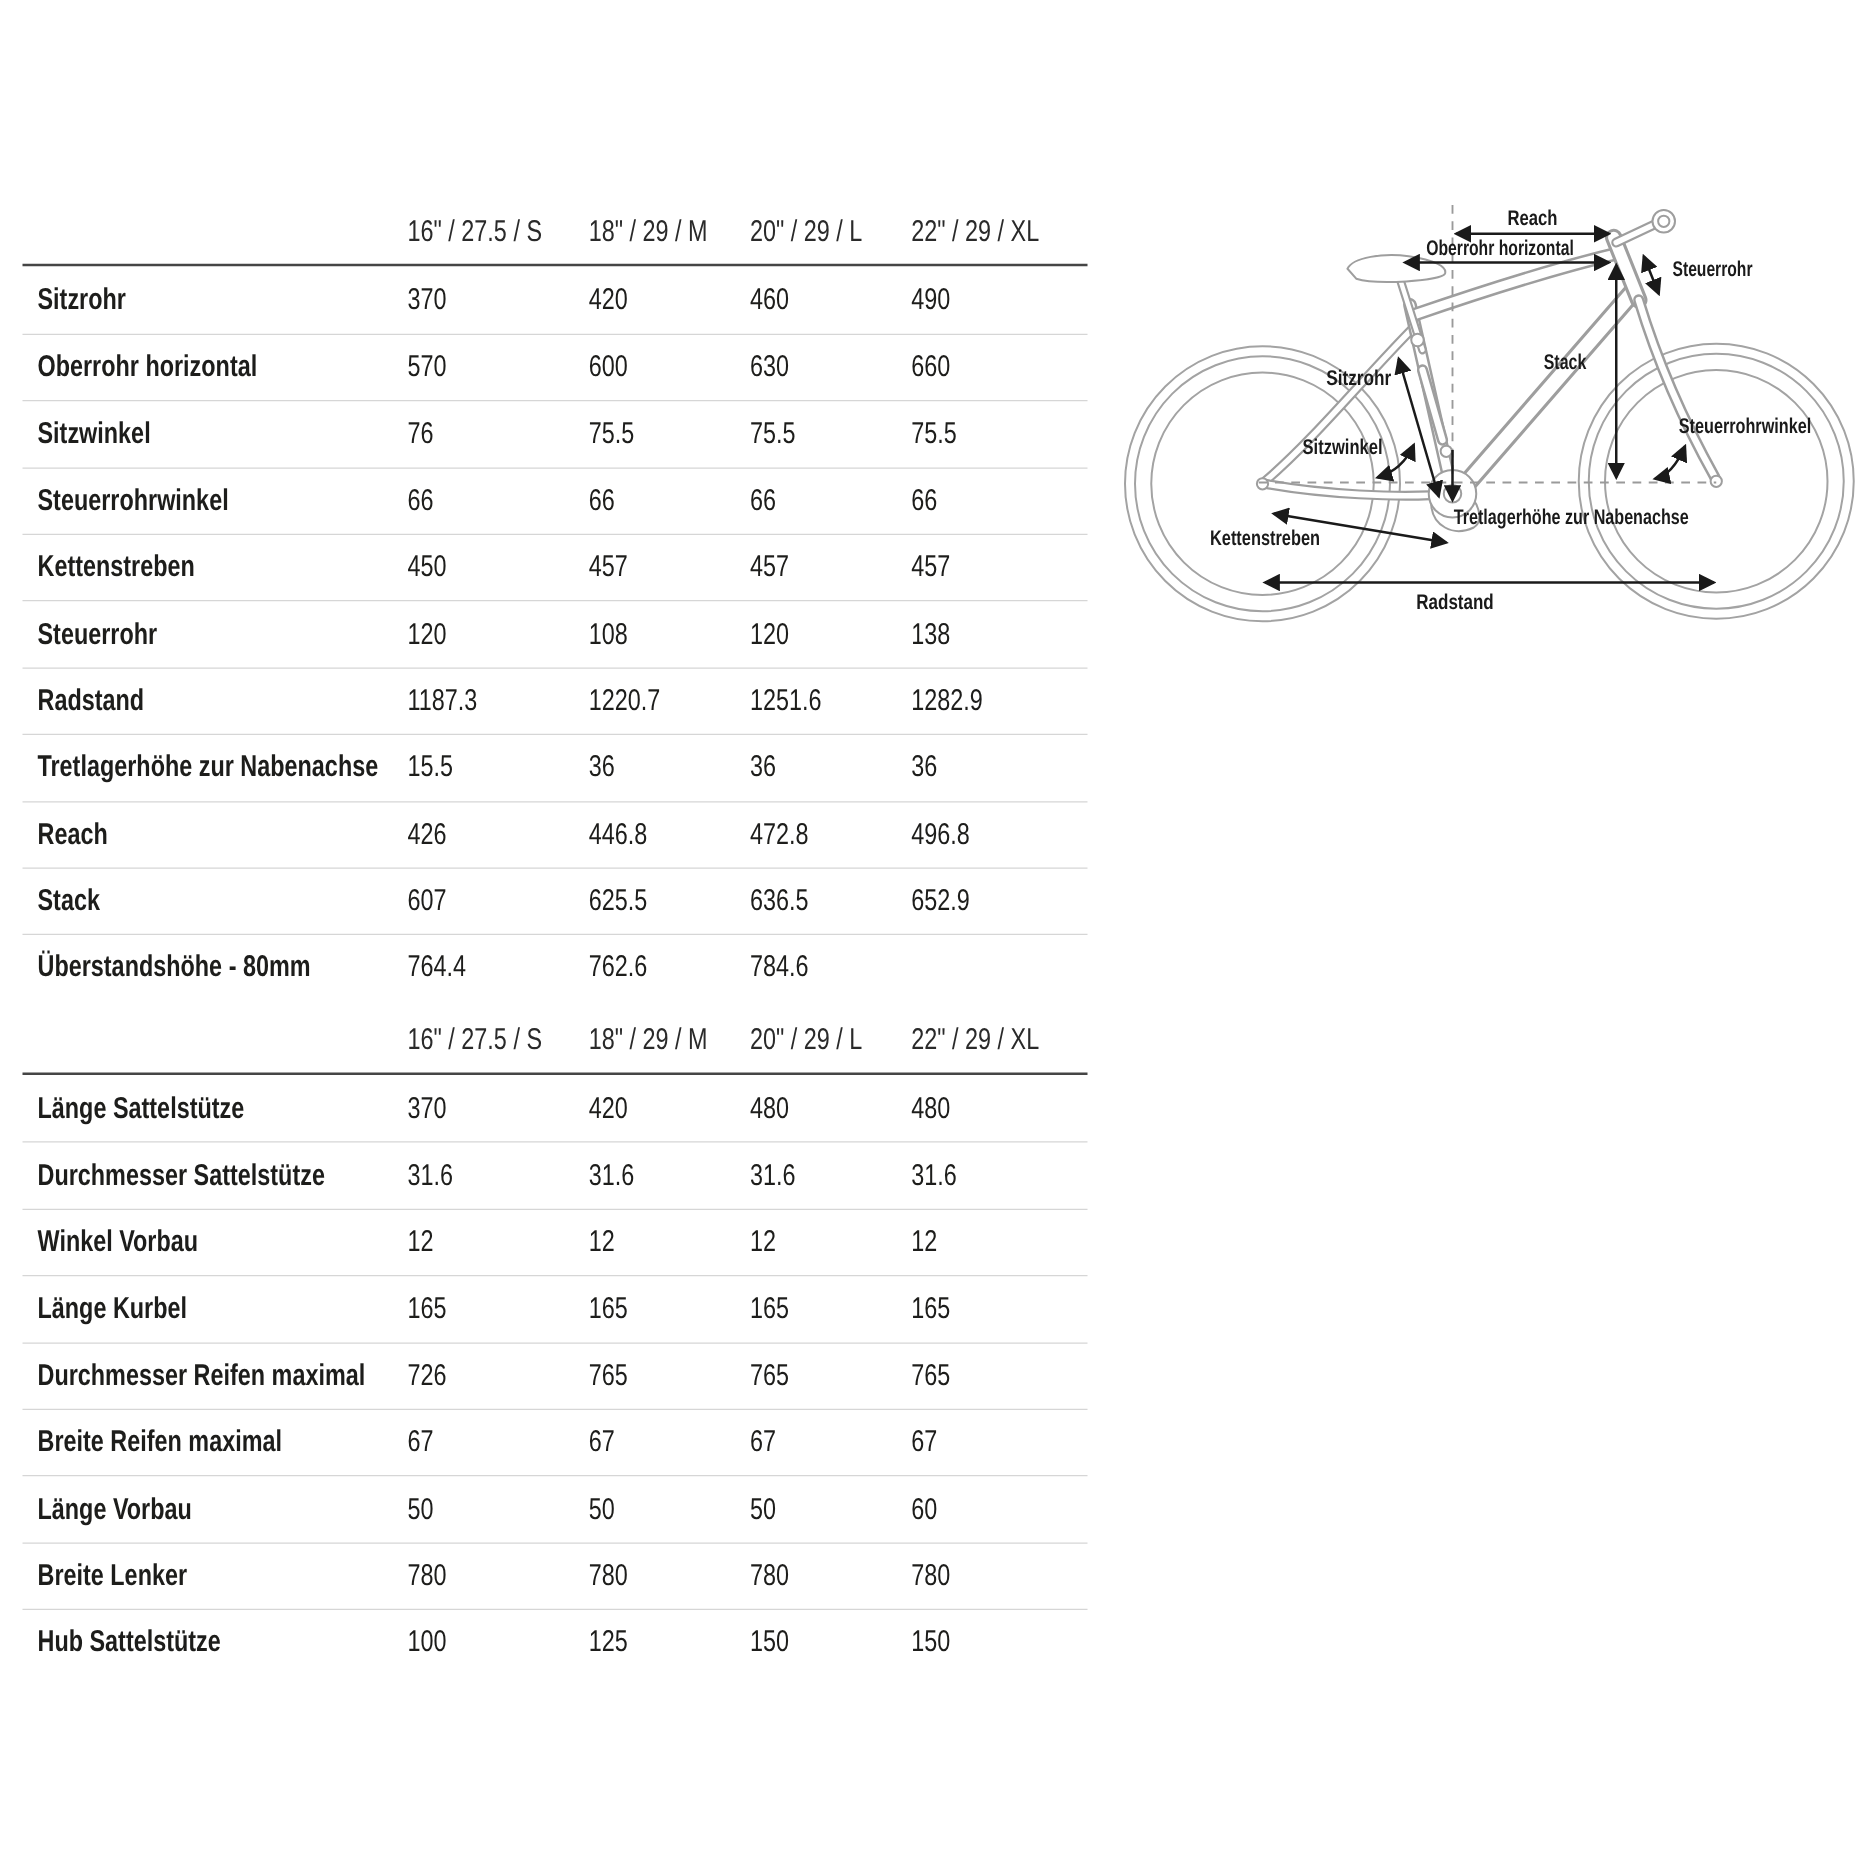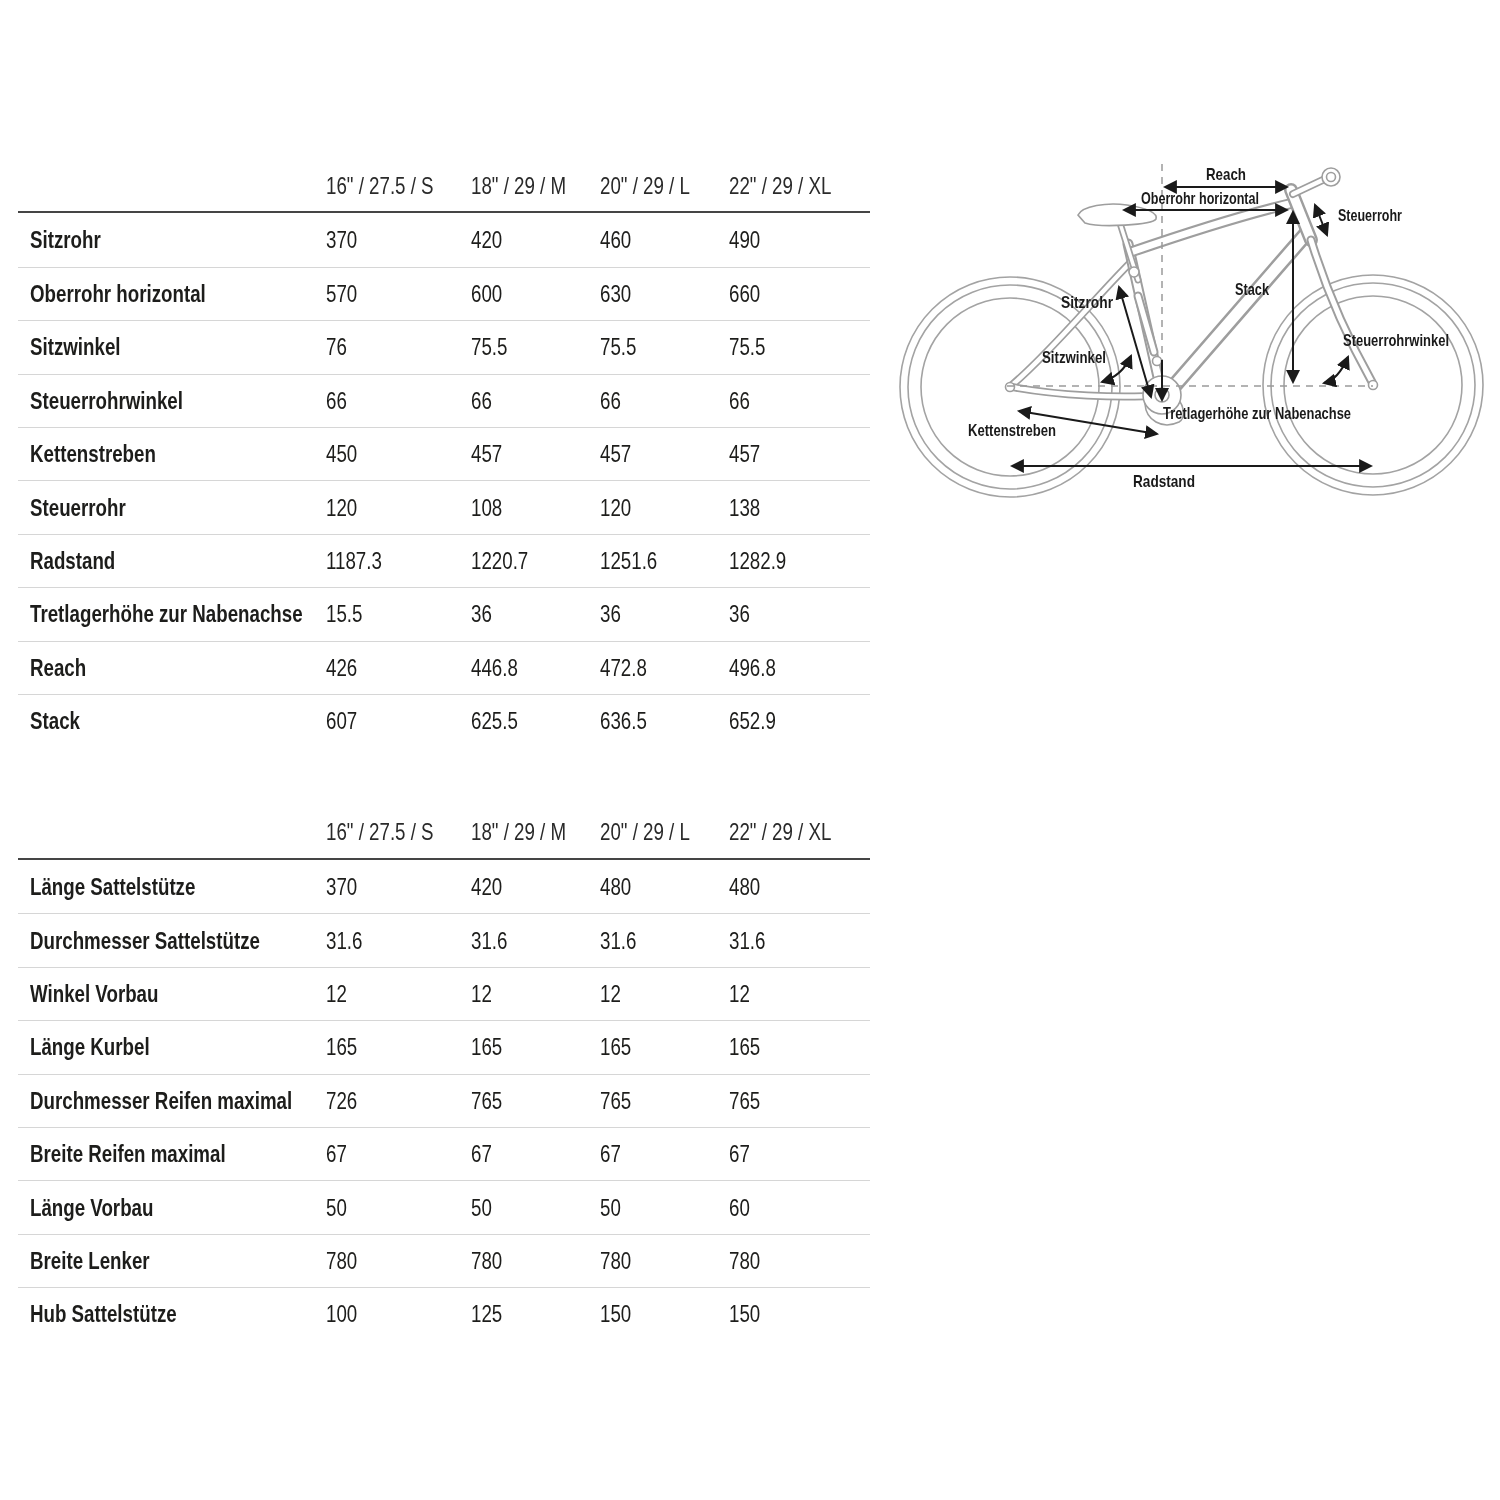--- a/index.html
+++ b/index.html
@@ -106,20 +106,27 @@
         <div class="cell val"><span class="ct">446.8</span></div>
         <div class="cell val"><span class="ct">472.8</span></div>
         <div class="cell val"><span class="ct">496.8</span></div>
       </div>
       <div class="trow data">
         <div class="cell label"><span class="ct">Stack</span></div>
         <div class="cell val"><span class="ct">607</span></div>
         <div class="cell val"><span class="ct">625.5</span></div>
         <div class="cell val"><span class="ct">636.5</span></div>
         <div class="cell val"><span class="ct">652.9</span></div>
+      </div>
+      <div class="trow data">
+        <div class="cell label"><span class="ct">Überstandshöhe - 80mm</span></div>
+        <div class="cell val"><span class="ct">764.4</span></div>
+        <div class="cell val"><span class="ct">762.6</span></div>
+        <div class="cell val"><span class="ct">784.6</span></div>
+        <div class="cell val"><span class="ct"></span></div>
       </div>
     </div>
 
   <div class="geo-table" style="top:806.6px">
       <div class="trow thead">
         <div class="cell hcell"><span class="ct"></span></div>
         <div class="cell hcell"><span class="ct">16" / 27.5 / S</span></div>
         <div class="cell hcell"><span class="ct">18" / 29 / M</span></div>
         <div class="cell hcell"><span class="ct">20" / 29 / L</span></div>
         <div class="cell hcell"><span class="ct">22" / 29 / XL</span></div>

